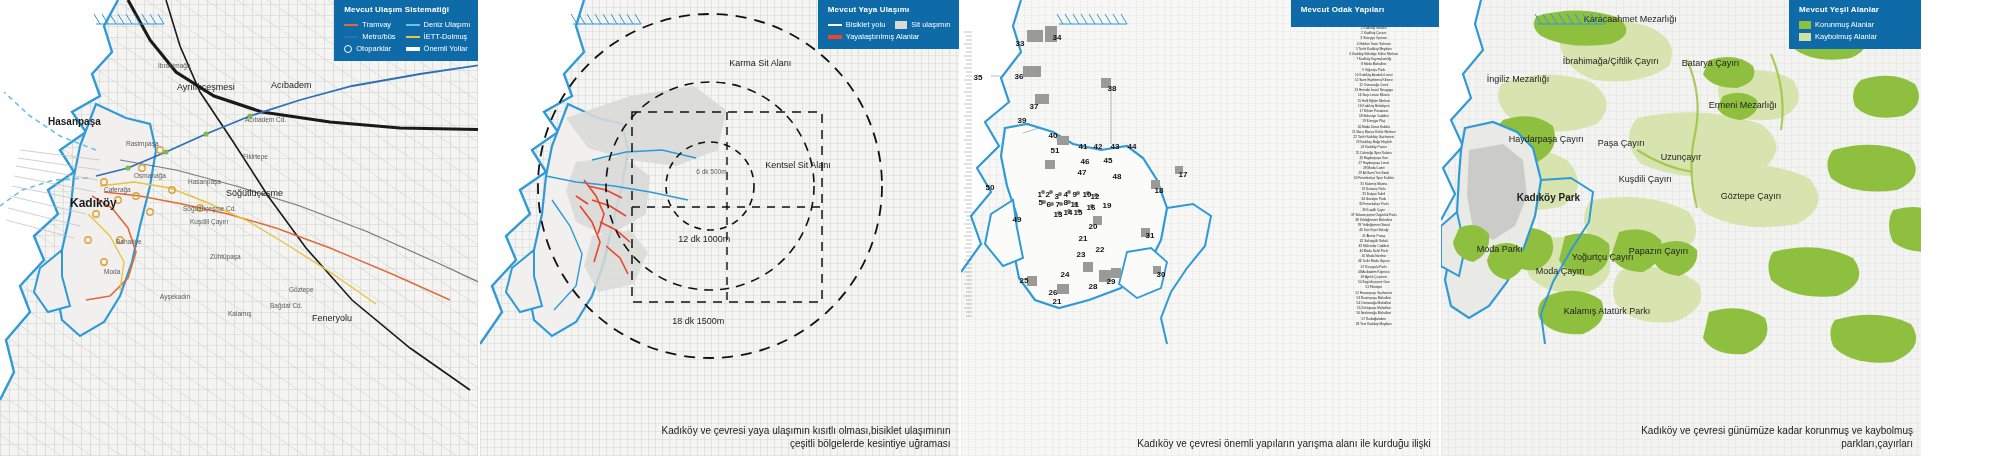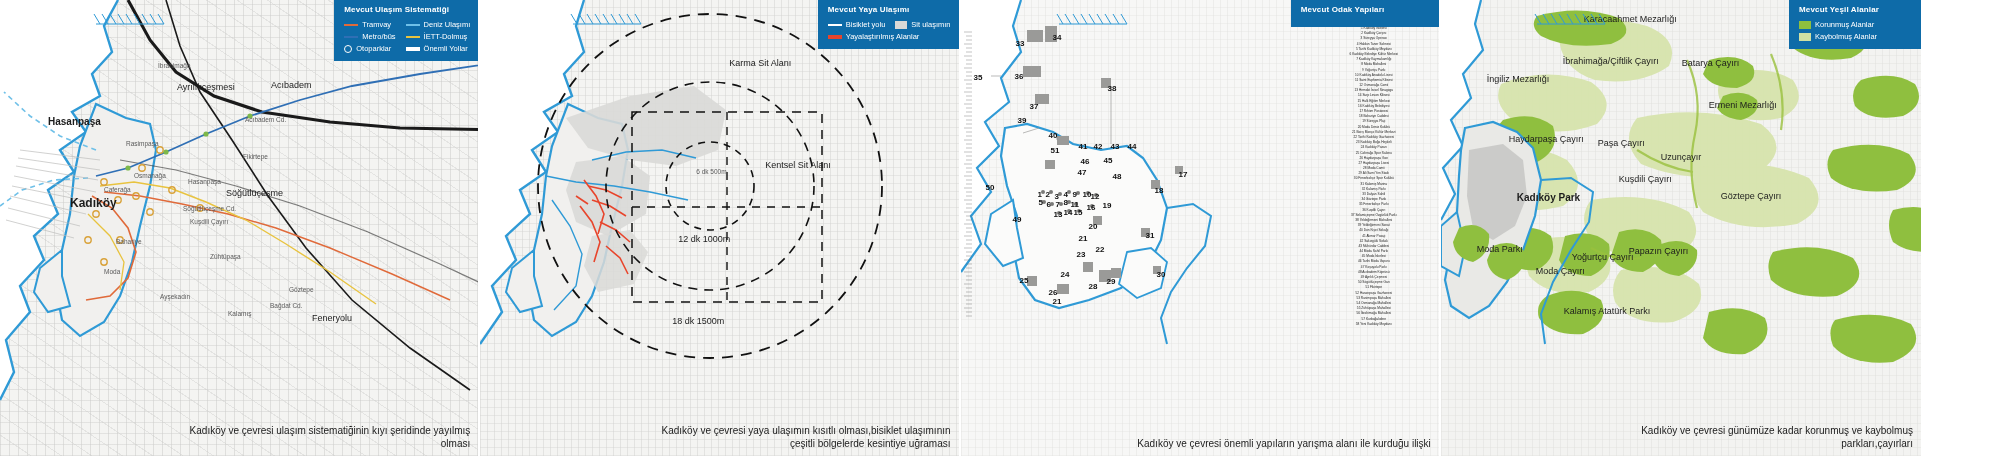--- a/index.html
+++ b/index.html
@@ -262,21 +262,20 @@
           <path d="M14,24 L8,14"></path>
           <path d="M22,24 L16,14"></path>
         <path d="M30,24 L24,14"></path>
           <path d="M38,24 L32,14"></path>
           <path d="M46,24 L40,14"></path>
         <path d="M54,24 L48,14"></path>
           <path d="M62,24 L56,14"></path>
           <path d="M70,24 L64,14"></path>
       </g>
     </svg>
-    <div class="caption">Kadıköy ve çevresi ulaşım sistematiğinin kıyı şeridinde yayılmış olması</div>
   </div>
 
   <div class="panel">
     <div class="basemap"></div>
     <div class="urbanfabric fine"></div>
 
     <svg viewBox="0 0 500 456" width="500" height="456">
       <path d="M0,0 L104,0 L96,26 L104,52 L84,74 L92,96 L64,112 L78,132 L52,150 L66,172
                L40,190 L50,214 L26,236 L36,260 L12,286 L22,312 L0,340 Z" fill="#ffffff"></path>
       <path d="M104,0 L96,26 L104,52 L84,74 L92,96 L64,112 L78,132 L52,150 L66,172

